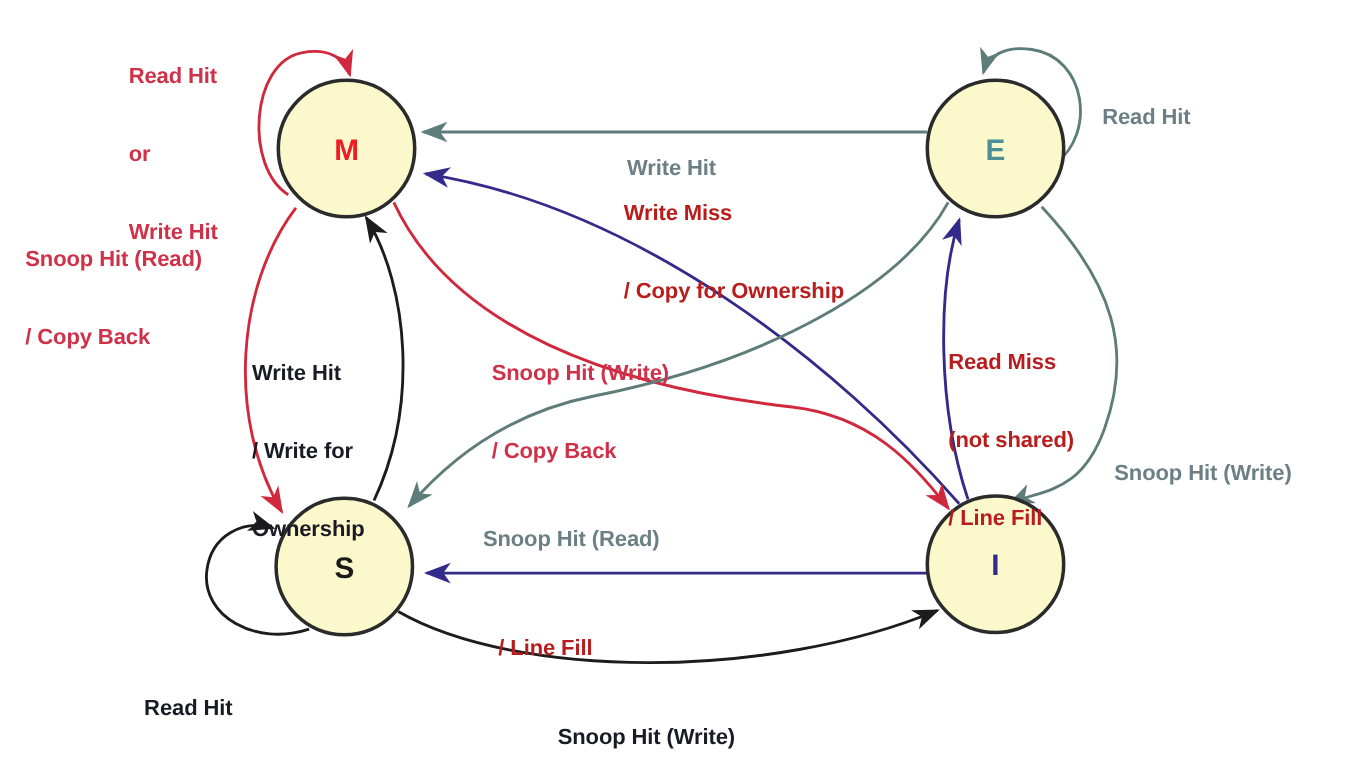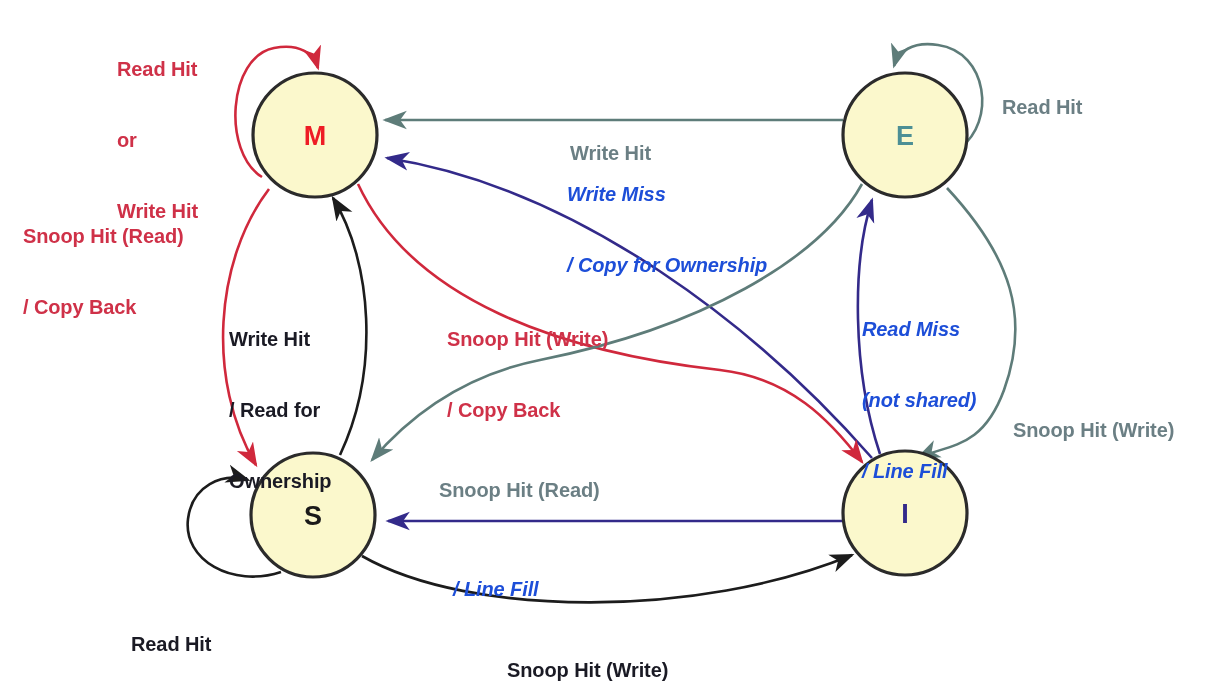--- a/index.html
+++ b/index.html
@@ -51,21 +51,21 @@
     position: absolute;
     font-family: "Liberation Sans", sans-serif;
     font-size: 20px;
     font-weight: bold;
     line-height: 1.18;
     white-space: pre;
     letter-spacing: -0.1px;
   }
   .lbl-red   { color: #cf3148; }
   .lbl-teal  { color: #6b7f84; }
-  .lbl-blue  { color: #1d4ed8; font-style: italic; }
+  .lbl-blue  { color: #b91c1c; }
   .lbl-black { color: #1a1a24; }
 </style>
 </head>
 <body>
 
 <div id="stage">
 
   <svg id="diagram" viewBox="0 0 1223 691">
     <defs>
       <marker id="ah-red" markerWidth="10" markerHeight="8" refX="8.4" refY="4" orient="auto" markerUnits="strokeWidth">
@@ -140,21 +140,21 @@
     <div>/ Copy for Ownership</div>
   </div>
 
   <div class="lbl lbl-red" style="left:23px; top:178px;">
     <div>Snoop Hit (Read)</div>
     <div>/ Copy Back</div>
   </div>
 
   <div class="lbl lbl-black" style="left:229px; top:281px;">
     <div>Write Hit</div>
-    <div>/ Read for</div>
+    <div>/ Write for</div>
     <div>Ownership</div>
   </div>
 
   <div class="lbl lbl-red" style="left:447px; top:281px;">
     <div>Snoop Hit (Write)</div>
     <div>/ Copy Back</div>
   </div>
 
   <div class="lbl lbl-blue" style="left:862px; top:271px;">
     <div>Read Miss</div>

